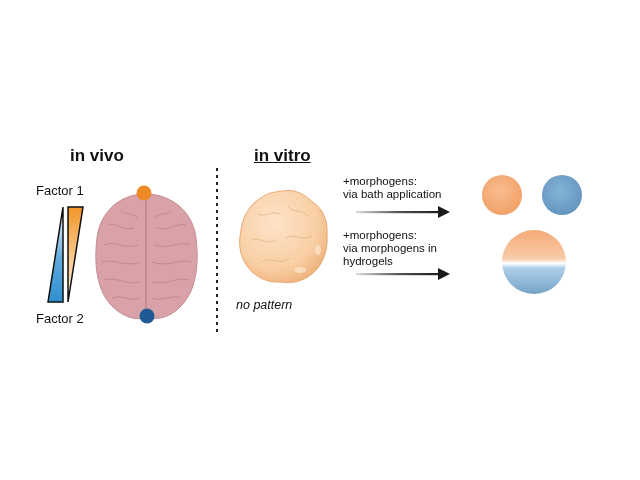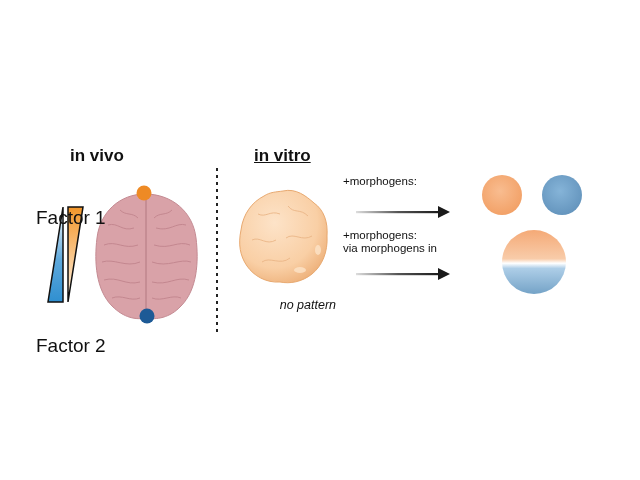--- a/index.html
+++ b/index.html
@@ -1,22 +1,22 @@
 <!DOCTYPE html>
 <html><head>
 <meta charset="utf-8">
 <style>
   html, body { margin:0; padding:0; background:#ffffff; }
   body { width:640px; height:480px; position:relative; overflow:hidden;
          font-family:"Liberation Sans", sans-serif; color:#111; }
   .abs { position:absolute; }
   .title { font-weight:bold; font-size:17px; }
-  .label { font-size:19px;margin-top:24px; }
+  .label { font-size:13px; }
   .arrow-label { font-size:11.5px; line-height:13px; width:120px; }
-  .italic { font-style:italic; font-size:12.5px; text-align:right; line-height:16px; }
+  .italic { font-style:italic; font-size:12.5px; text-align:left; line-height:16px; }
   svg { position:absolute; left:0; top:0; }
 </style>
 </head>
 <body>
 
 <svg width="640" height="480" viewBox="0 0 640 480">
   <defs>
     <linearGradient id="g-factor1" x1="0" y1="0" x2="0" y2="1">
       <stop offset="0" stop-color="#f2962a"></stop>
       <stop offset="1" stop-color="#fff4e6"></stop>
@@ -108,20 +108,22 @@
 
 <div class="abs title" style="left:70px;top:146px;">in vivo</div>
 <div class="abs label" style="left:36px;top:183px;">Factor 1</div>
 <div class="abs label" style="left:36px;top:311px;">Factor 2</div>
 
 <div class="abs title" style="left:254px;top:146px;text-decoration:underline;">in vitro</div>
 <div class="abs italic" style="left:236px;top:297px;width:100px;">no pattern</div>
 
 <div class="abs arrow-label" style="left:343px;top:175px;">
   <div>+morphogens:</div>
+  <div>via bath application</div>
 </div>
 <div class="abs arrow-label" style="left:343px;top:229px;">
   <div>+morphogens:</div>
   <div>via morphogens in</div>
+  <div>hydrogels</div>
 </div>
 
 <div class="abs italic" style="left:438px;top:303px;width:185px;">
 </div>
 
 </body></html>

